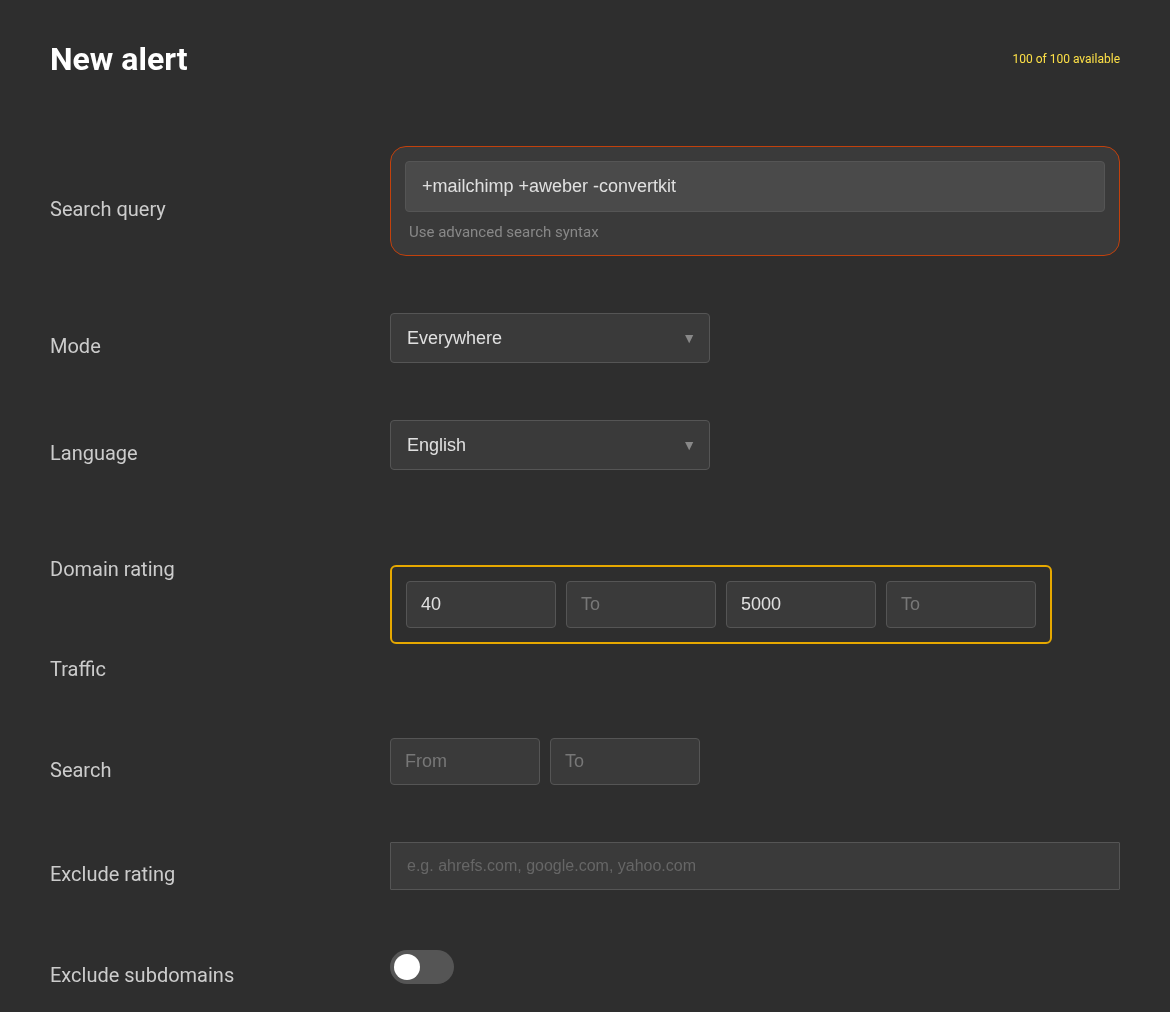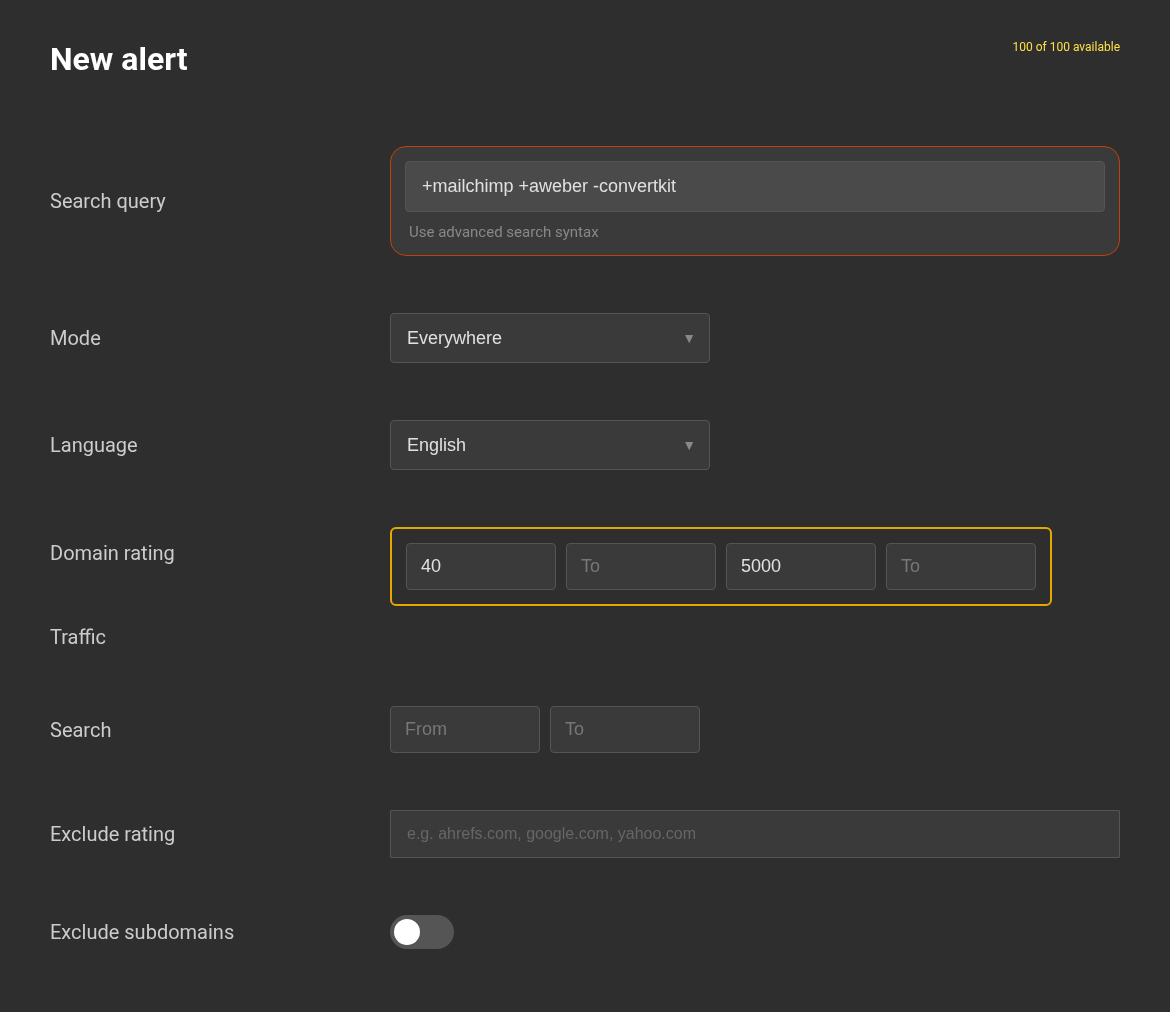--- a/index.html
+++ b/index.html
@@ -13,21 +13,21 @@
       font-family: -apple-system, BlinkMacSystemFont, 'Segoe UI', Roboto, sans-serif;
       color: #e0e0e0;
       width: 1170px;
       min-height: 1012px;
       padding: 40px 50px;
     }
 
     .header {
       display: flex;
       justify-content: space-between;
-      align-items: flex-start;
+      align-items: center;
       margin-bottom: 40px;
     }
 
     .page-title {
       font-size: 32px;
       font-weight: 700;
       color: #ffffff;
     }
 
     .available-count {
@@ -46,20 +46,21 @@
       align-items: center;
       padding: 28px 0;
       border-bottom: 1px solid transparent;
     }
 
     .form-label {
       width: 340px;
       font-size: 20px;
       color: #cccccc;
       flex-shrink: 0;
+      margin-top: 16px;
     }
 
     .form-control {
       flex: 1;
     }
 
     
     .search-query-wrapper {
       border: 1px solid #c2410c;
       border-radius: 16px;
@@ -282,21 +283,21 @@
           <option>French</option>
           <option>German</option>
           <option>Italian</option>
           <option>Portuguese</option>
         </select>
         <span class="select-arrow">▼</span>
       </div>
     </div>
   </div>
 
-  <div class="form-row" style="align-items: flex-start;">
+  <div class="form-row" style="align-items: center;">
     <div style="width:340px; flex-shrink:0; display:flex; flex-direction:column; gap:60px; padding-top:14px;">
       <div class="form-label">Domain rating</div>
       <div class="form-label">Traffic</div>
     </div>
     <div class="form-control">
       <div class="domain-traffic-wrapper">
         <div class="range-row">
           <input type="text" class="range-input" value="40" style="">
           <input type="text" class="range-input" placeholder="To" style="">
         </div>

